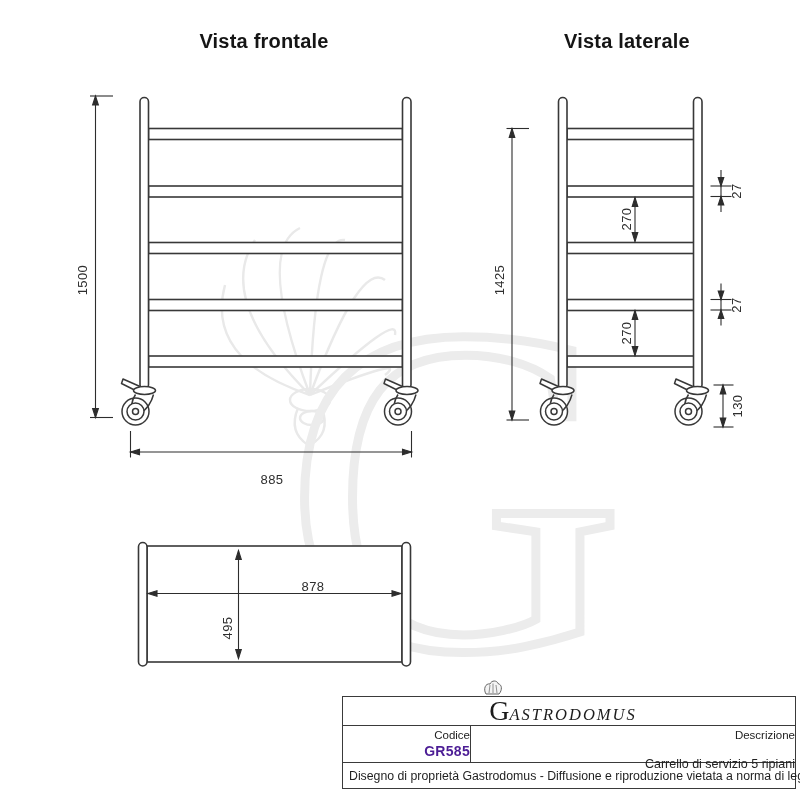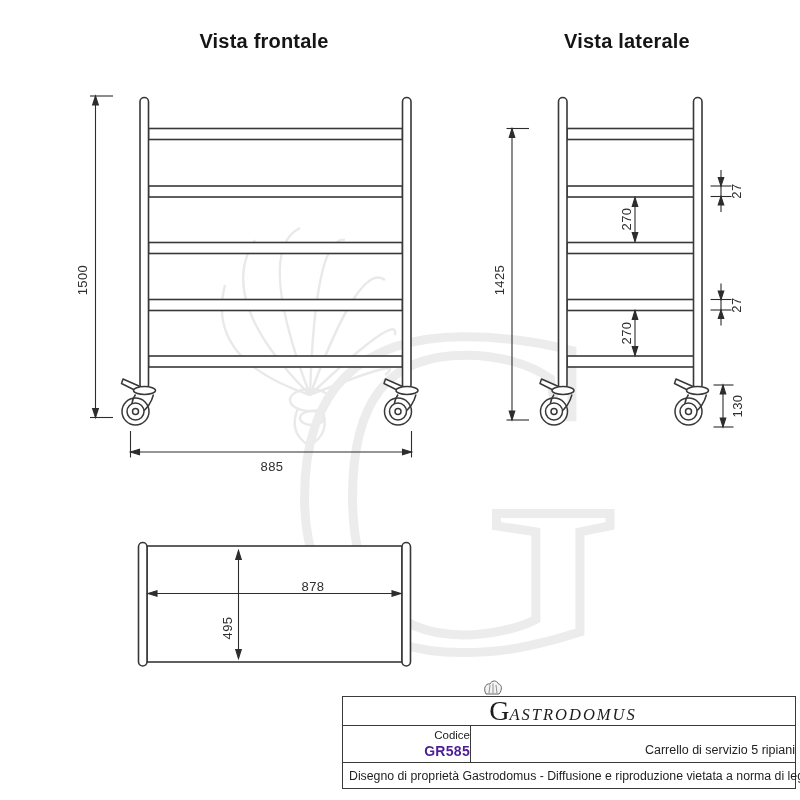--- a/index.html
+++ b/index.html
@@ -154,21 +154,21 @@
       <line x1="238.5" y1="550.5" x2="238.5" y2="658.5"></line>
       <polygon points="238.5,550.5 235.7,559.5 241.3,559.5"></polygon>
       <polygon points="238.5,658.5 235.7,649.5 241.3,649.5"></polygon>
     </g>
   </svg>
 
   <div class="view-title" style="left:627px;top:41px;">Vista laterale</div>
   <div class="view-title" style="left:264px;top:41px;">Vista frontale</div>
 
   <div class="dim rot" style="left:82px;top:280px;">1500</div>
-  <div class="dim" style="left:272px;top:466px;">885</div>
+  <div class="dim" style="left:272px;top:479px;">885</div>
   <div class="dim rot" style="left:499px;top:280px;">1425</div>
   <div class="dim rot" style="left:736px;top:191px;">27</div>
   <div class="dim rot" style="left:626px;top:219px;">270</div>
   <div class="dim rot" style="left:736px;top:305px;">27</div>
   <div class="dim rot" style="left:626px;top:333px;">270</div>
   <div class="dim rot" style="left:737px;top:406px;">130</div>
   <div class="dim" style="left:313px;top:586px;">878</div>
   <div class="dim rot" style="left:227px;top:628px;">495</div>
 
   <div class="tblock">
@@ -183,19 +183,20 @@
         </span>
         <span class="logo-rest">ASTRODOMUS</span>
       </div>
     </div>
     <div class="tb-row-mid">
       <div class="tb-cell-code">
         <div class="tb-label">Codice</div>
         <div class="tb-code">GR585</div>
       </div>
       <div class="tb-cell-desc">
+        <div class="tb-label">Descrizione</div>
         <div class="tb-desc">Carrello di servizio 5 ripiani</div>
       </div>
     </div>
     <div class="tb-row-foot">Disegno di proprietà Gastrodomus - Diffusione e riproduzione vietata a norma di legge.</div>
   </div>
 
 </div>
 
 </body></html>

